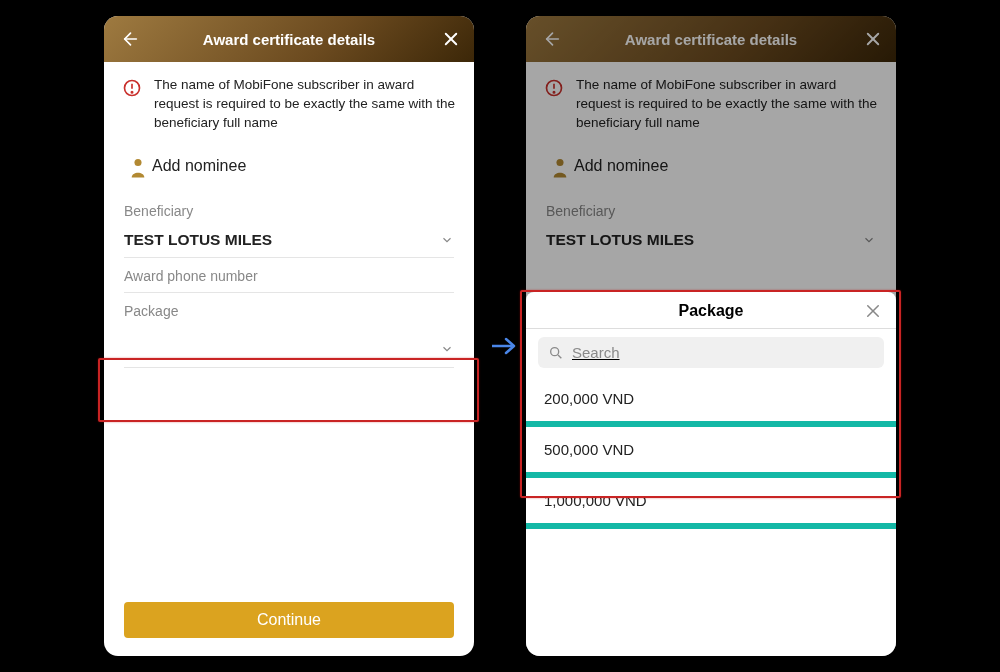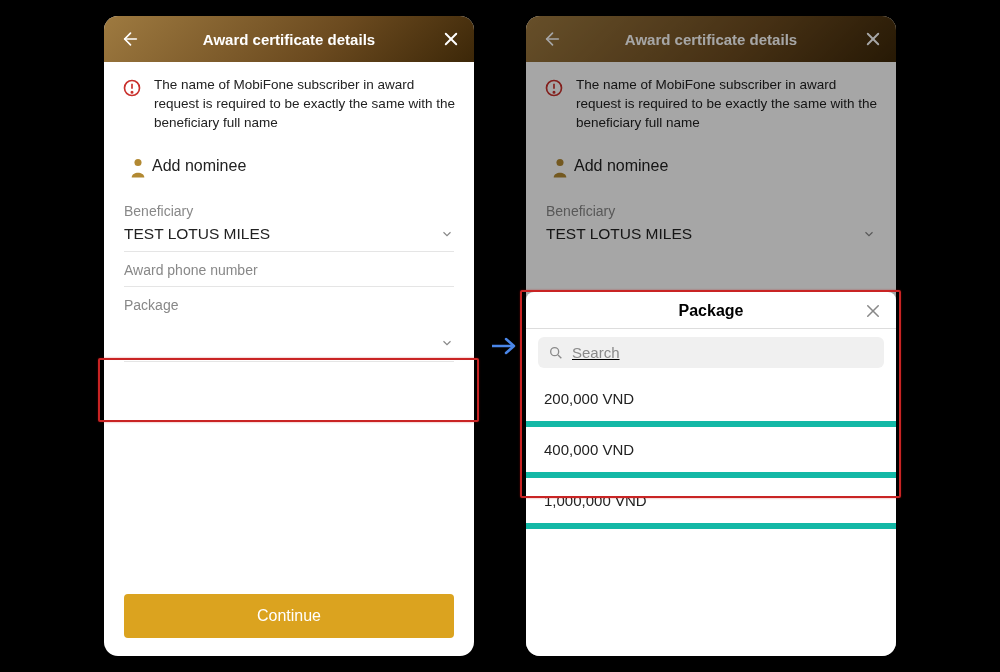--- a/index.html
+++ b/index.html
@@ -16,25 +16,25 @@
 
     .notice { display: flex; padding: 14px 18px; gap: 12px; align-items: flex-start; }
     .notice-icon { flex-shrink: 0; margin-top: 2px; }
     .notice-text { font-size: 13.5px; color: #222; line-height: 1.4; }
 
     .add-nominee { display: flex; align-items: flex-start; gap: 4px; padding: 10px 20px 14px 24px; }
     .add-nominee-text { font-size: 16px; color: #222; }
 
     .content { padding: 0 20px; }
     .field-label { color: #888; font-size: 14px; margin-top: 10px; }
-    .field-value { font-size: 15.5px; font-weight: normal; color: #222; margin-top: 6px; display: flex; justify-content: space-between; align-items: center; }
+    .field-value { font-size: 15.5px; font-weight: bold; color: #222; margin-top: 12px; display: flex; justify-content: space-between; align-items: center; }
     .field-value.empty { font-weight: normal; color: #333; min-height: 20px; margin-top: 20px; }
     .hr { border: none; border-top: 1px solid #e5e5e5; margin-top: 8px; }
 
-    .continue-btn { position: absolute; bottom: 18px; left: 20px; right: 20px; height: 44px; background: #dba31f; color: #fff; border: none; border-radius: 4px; font-size: 16px; font-weight: 500; }
+    .continue-btn { position: absolute; bottom: 18px; left: 20px; right: 20px; height: 36px; background: #dba31f; color: #fff; border: none; border-radius: 4px; font-size: 16px; font-weight: 500; }
 
     .highlight-box-a { position: absolute; border: 2px solid #c92424; border-radius: 2px; box-shadow: 0 0 2px rgba(200,0,0,0.5); pointer-events: none; }
     .highlight-box-b { position: absolute; border: 2px solid #c92424; border-radius: 2px; box-shadow: 0 0 2px rgba(200,0,0,0.5); pointer-events: none; }
 
     .dim-overlay { position: absolute; inset: 0; background: rgba(0,0,0,0.35); }
 
     .sheet { position: absolute; left: 0; right: 0; bottom: 0; background: #fff; border-top-left-radius: 8px; border-top-right-radius: 8px; height: 364px; }
     .sheet-header { display: flex; align-items: center; padding: 10px 14px 8px 14px; position: relative; }
     .sheet-title { flex: 1; text-align: center; font-weight: bold; font-size: 16px; }
     .sheet-close { position: absolute; right: 14px; top: 10px; color: #888; }
@@ -194,18 +194,18 @@
     <div class="sheet-search">
       <span>
         <svg width="16" height="16" viewBox="0 0 24 24" fill="none" stroke="#8a8a8a" stroke-width="2">
             <circle cx="10" cy="10" r="6"></circle>
             <line x1="15" y1="15" x2="20" y2="20"></line>
           </svg>
       </span>
       <input type="text" placeholder="Search" style="">
     </div>
     <div class="option">200,000 VND</div>
-    <div class="option">400,000 VND</div>
+    <div class="option">500,000 VND</div>
     <div class="option">1,000,000 VND</div>
   </div>
 </div>
 
 <div class="highlight-box-b" style="left:520px; top:290px; width:381px; height:208px;"></div>
 
 </body></html>

